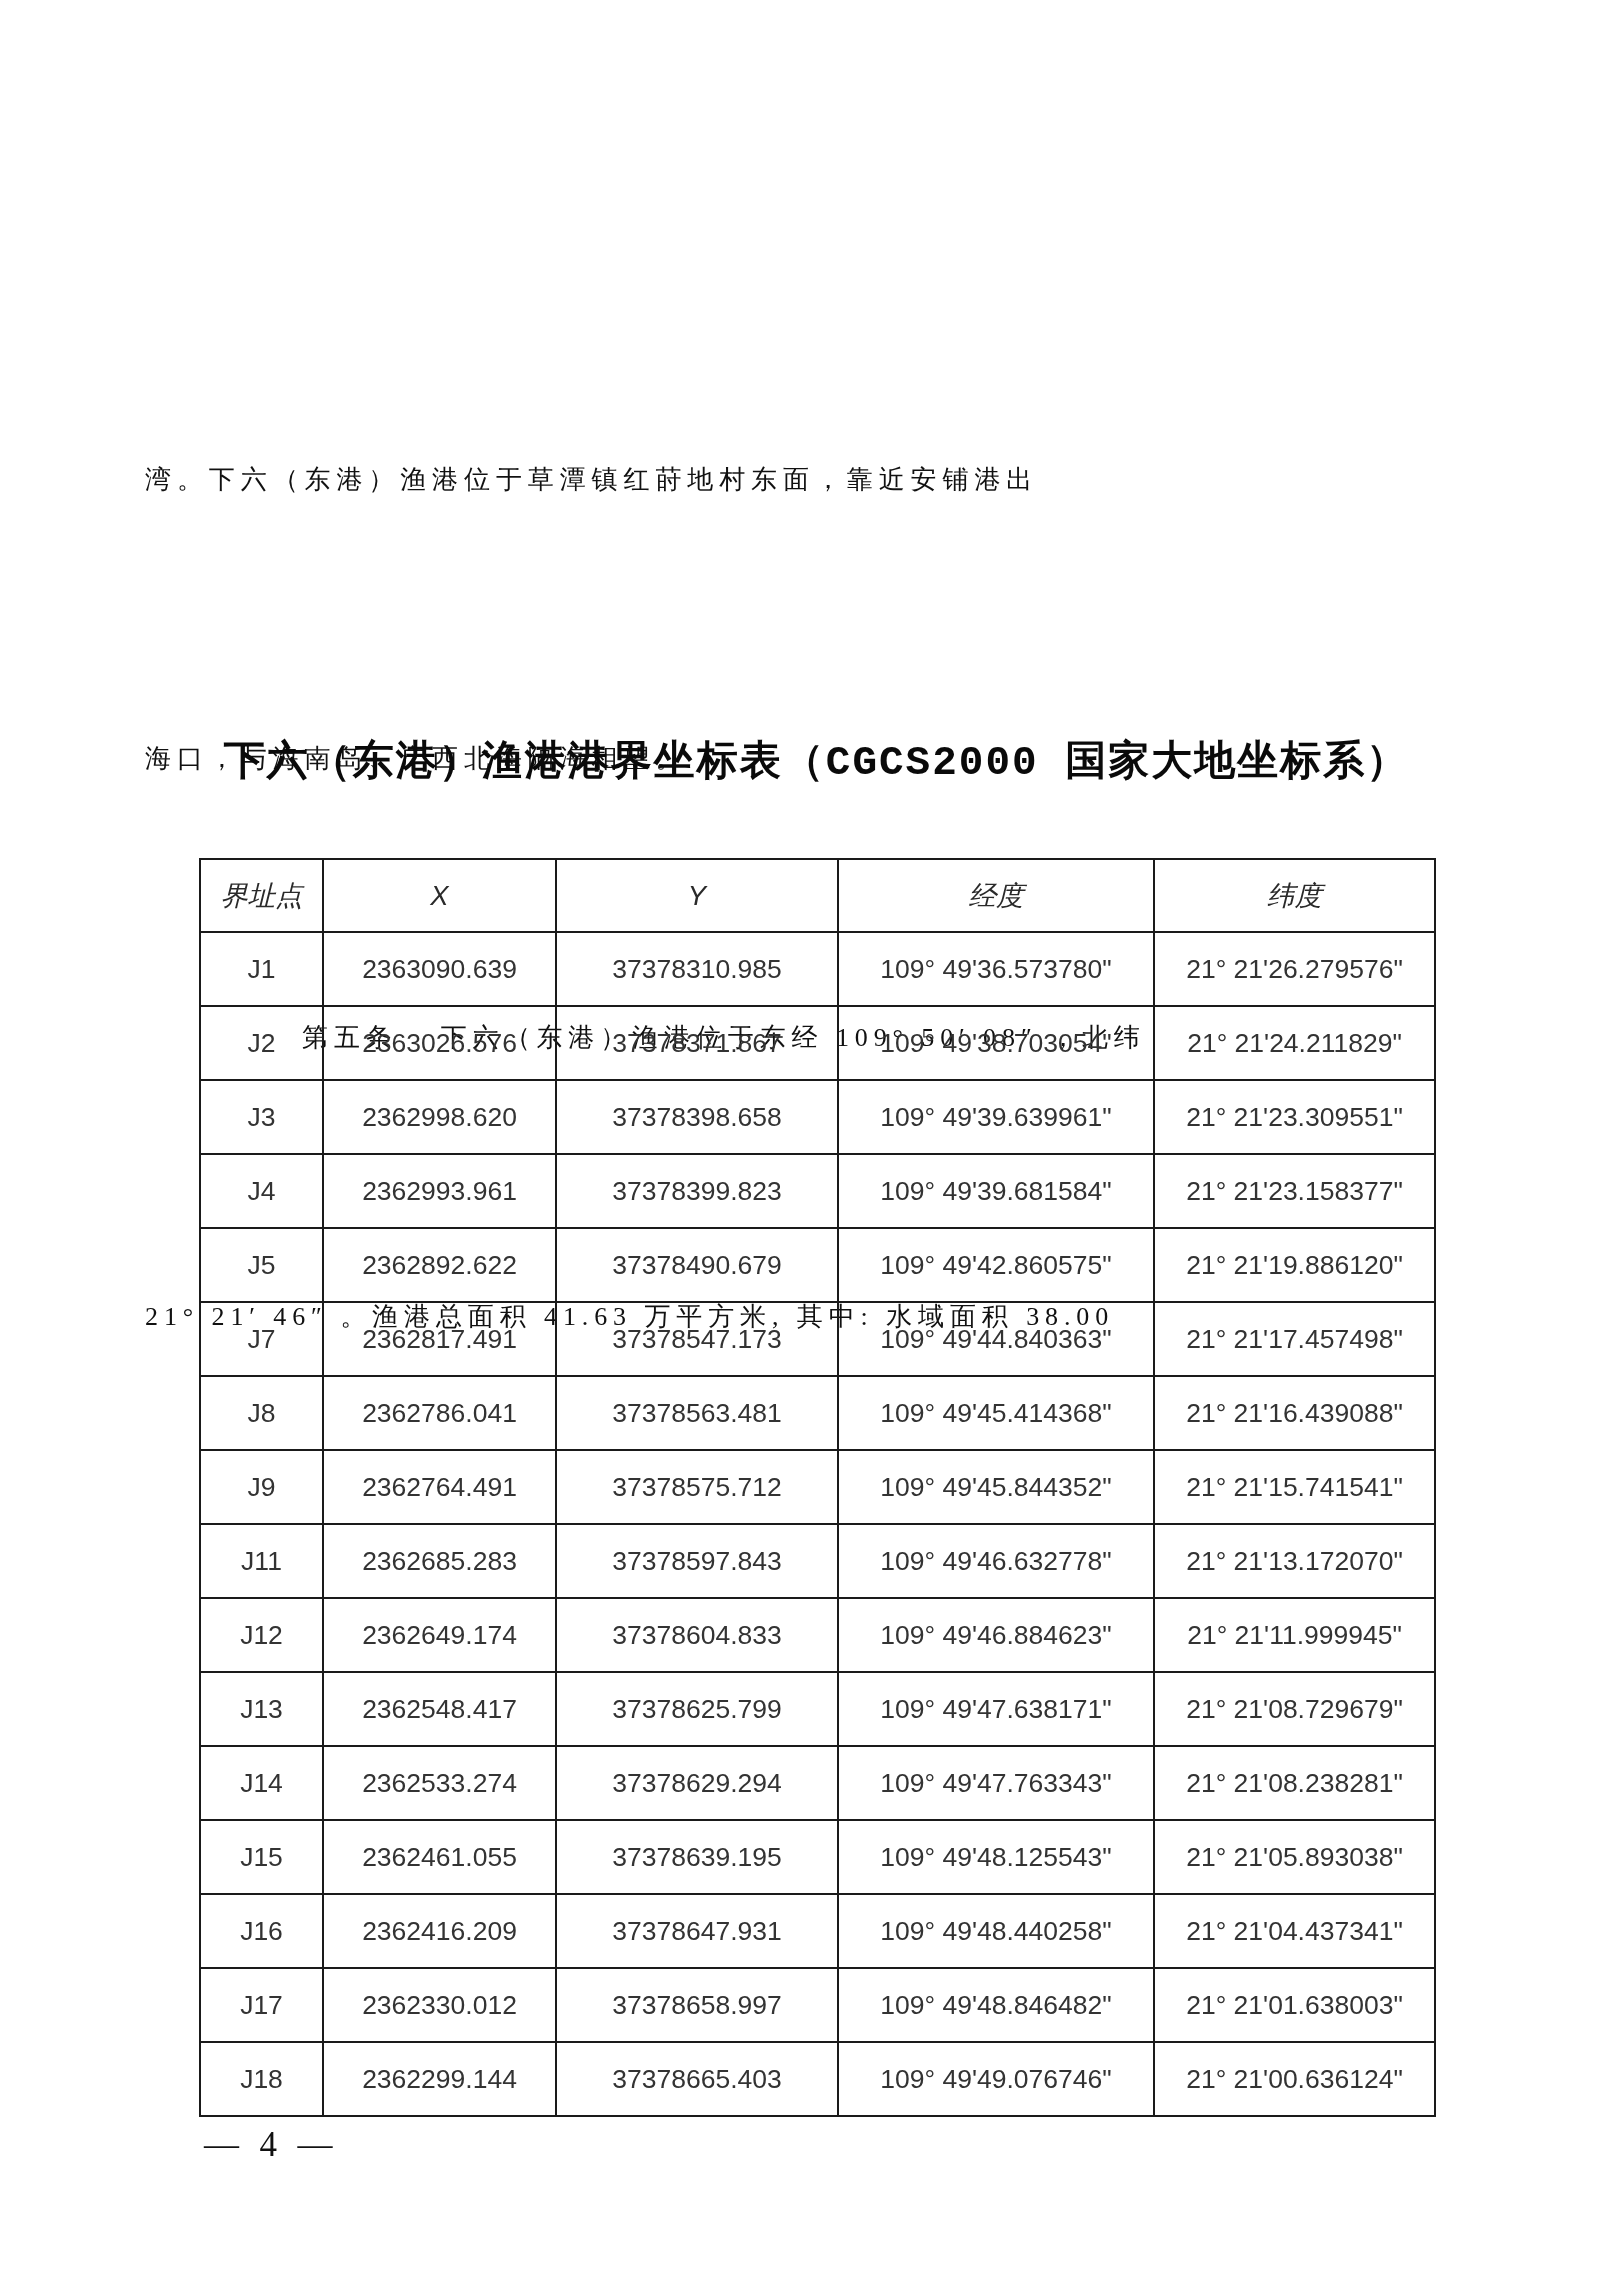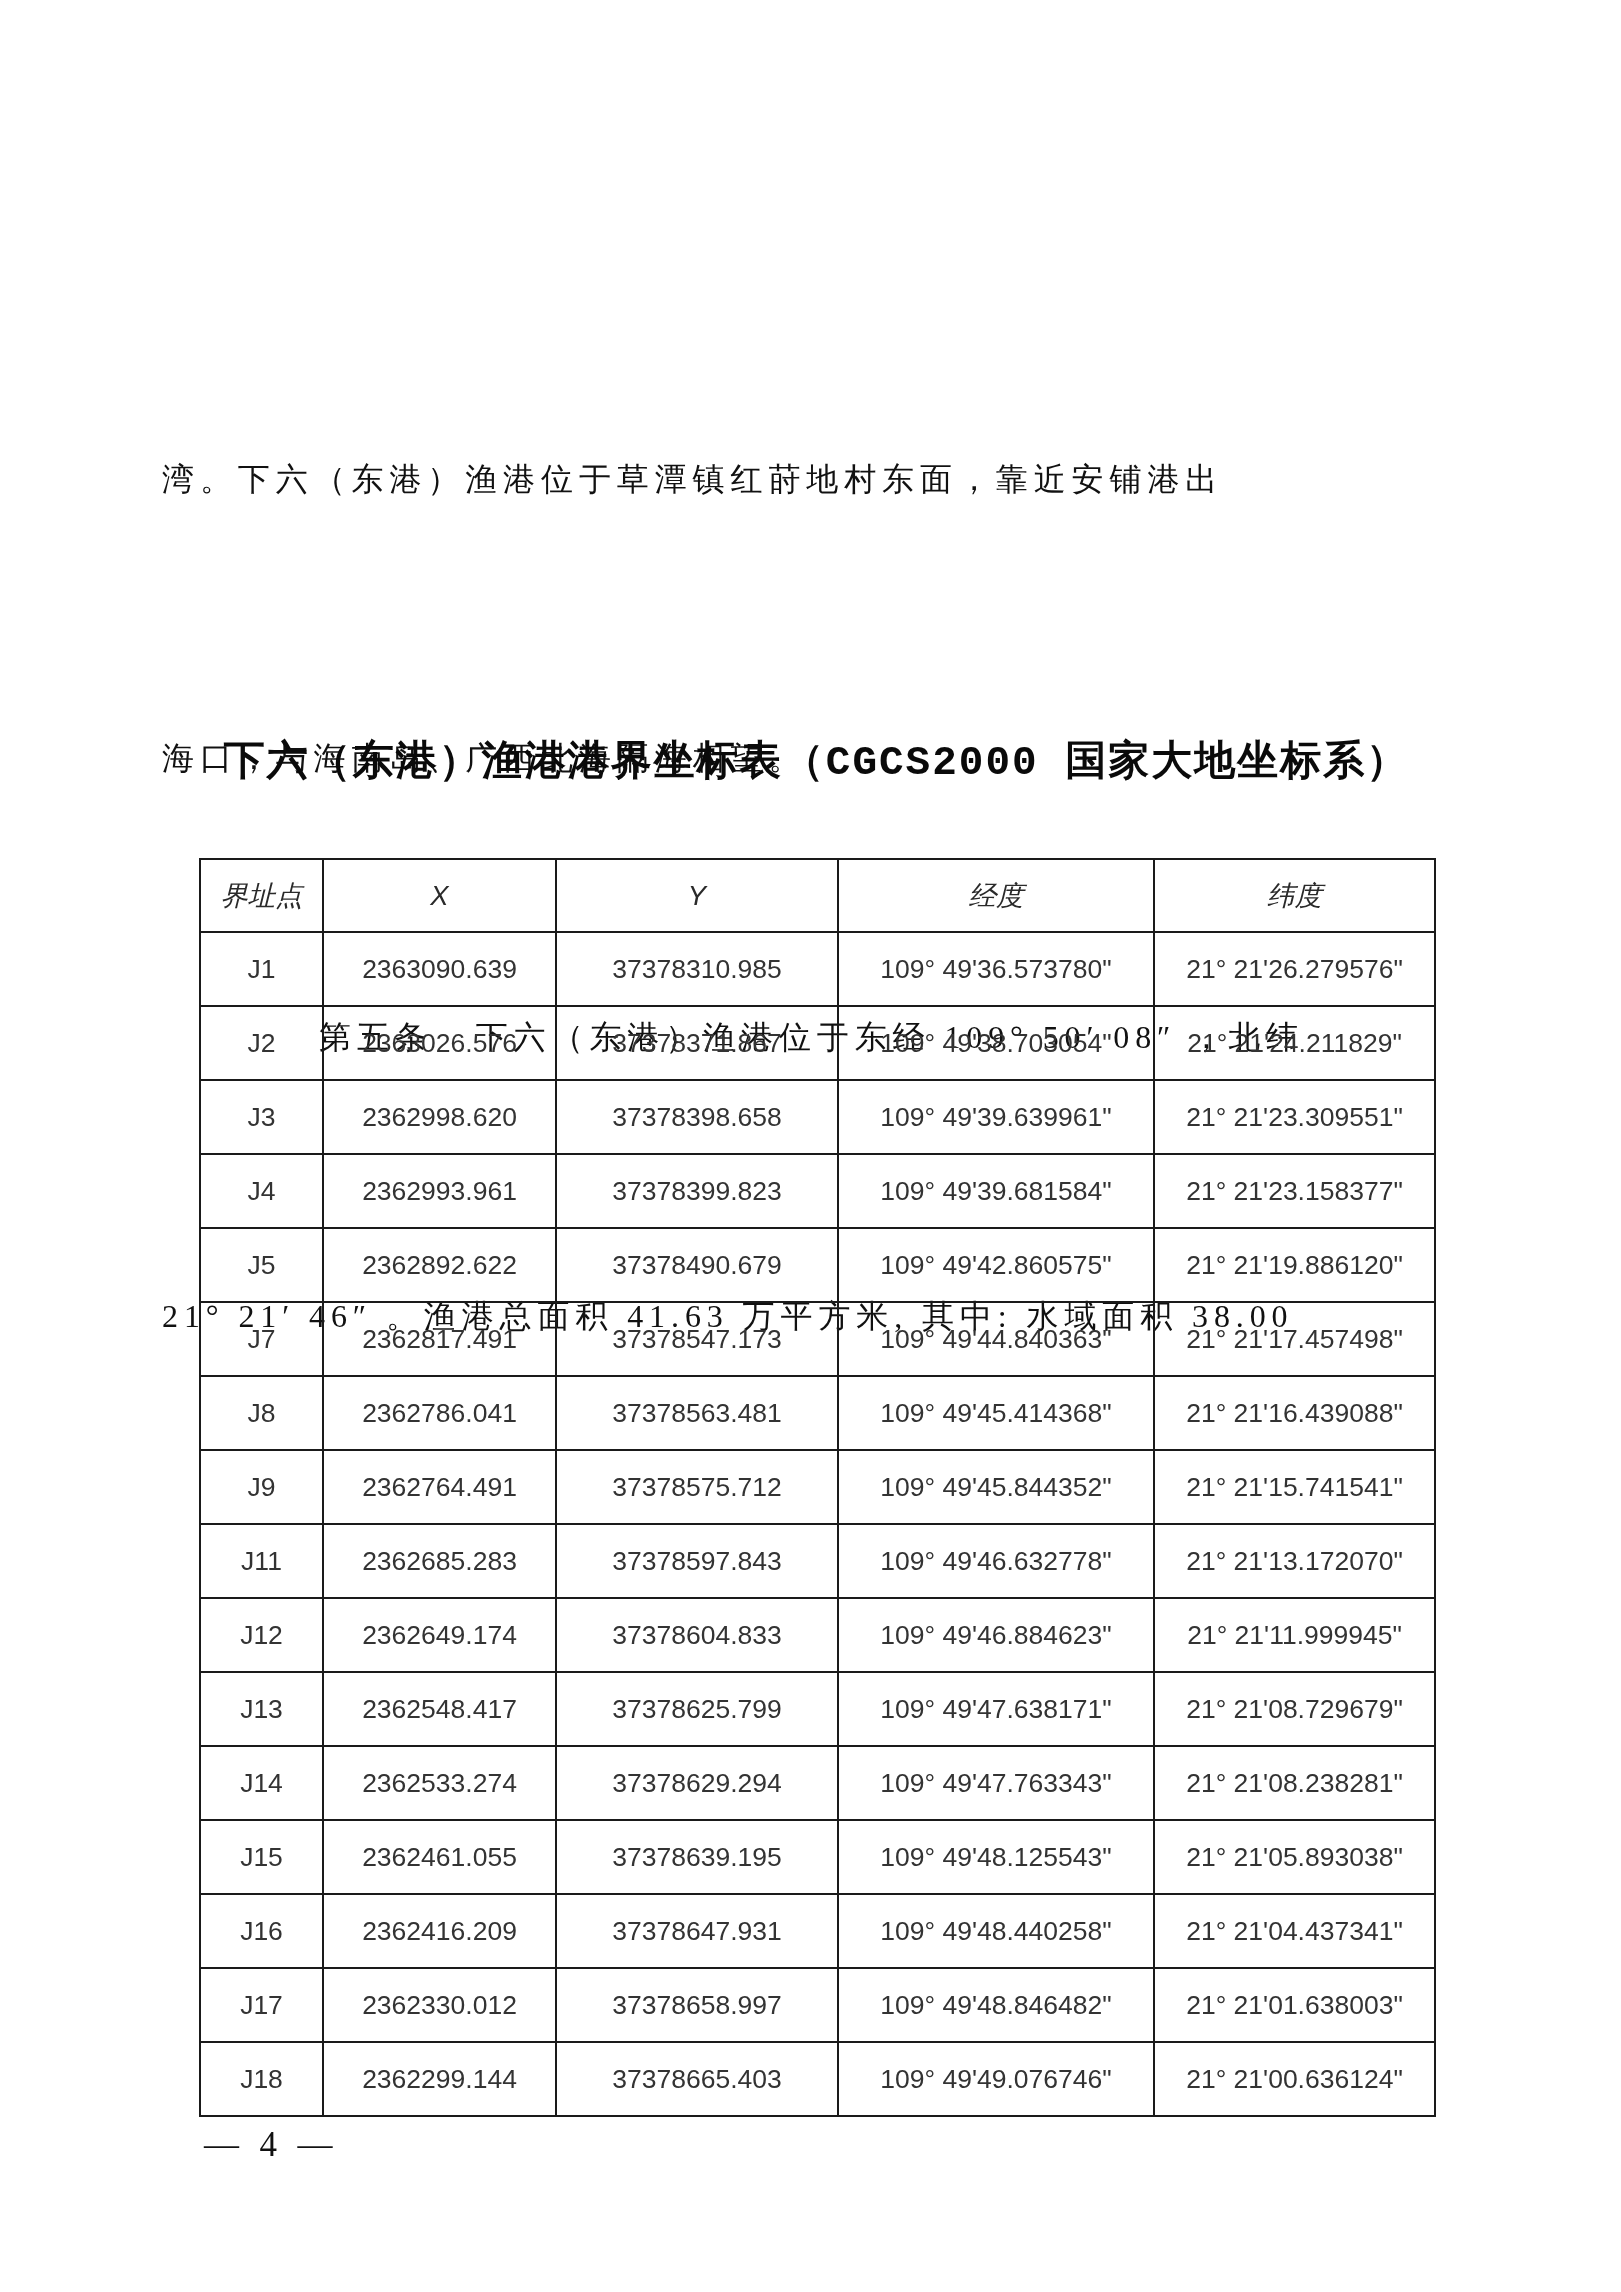--- a/index.html
+++ b/index.html
@@ -15,24 +15,24 @@
     color: #111111;
   }
   .page {
     position: absolute;
     inset: 0;
     background: #ffffff;
   }
   
   .body-text {
     position: absolute;
-    left: 162px;
+    left: 145px;
     top: 247px;
     width: 1294px;
-    font-size: 32px;
+    font-size: 26px;
     line-height: 93px;
     letter-spacing: 5.9px;
     white-space: pre;
   }
   .line { height: 93px; }
   .indent-first { text-indent: 157px; }
   .term {
     font-family: "Liberation Sans", sans-serif;
     font-weight: normal;
     margin-right: 43px;

